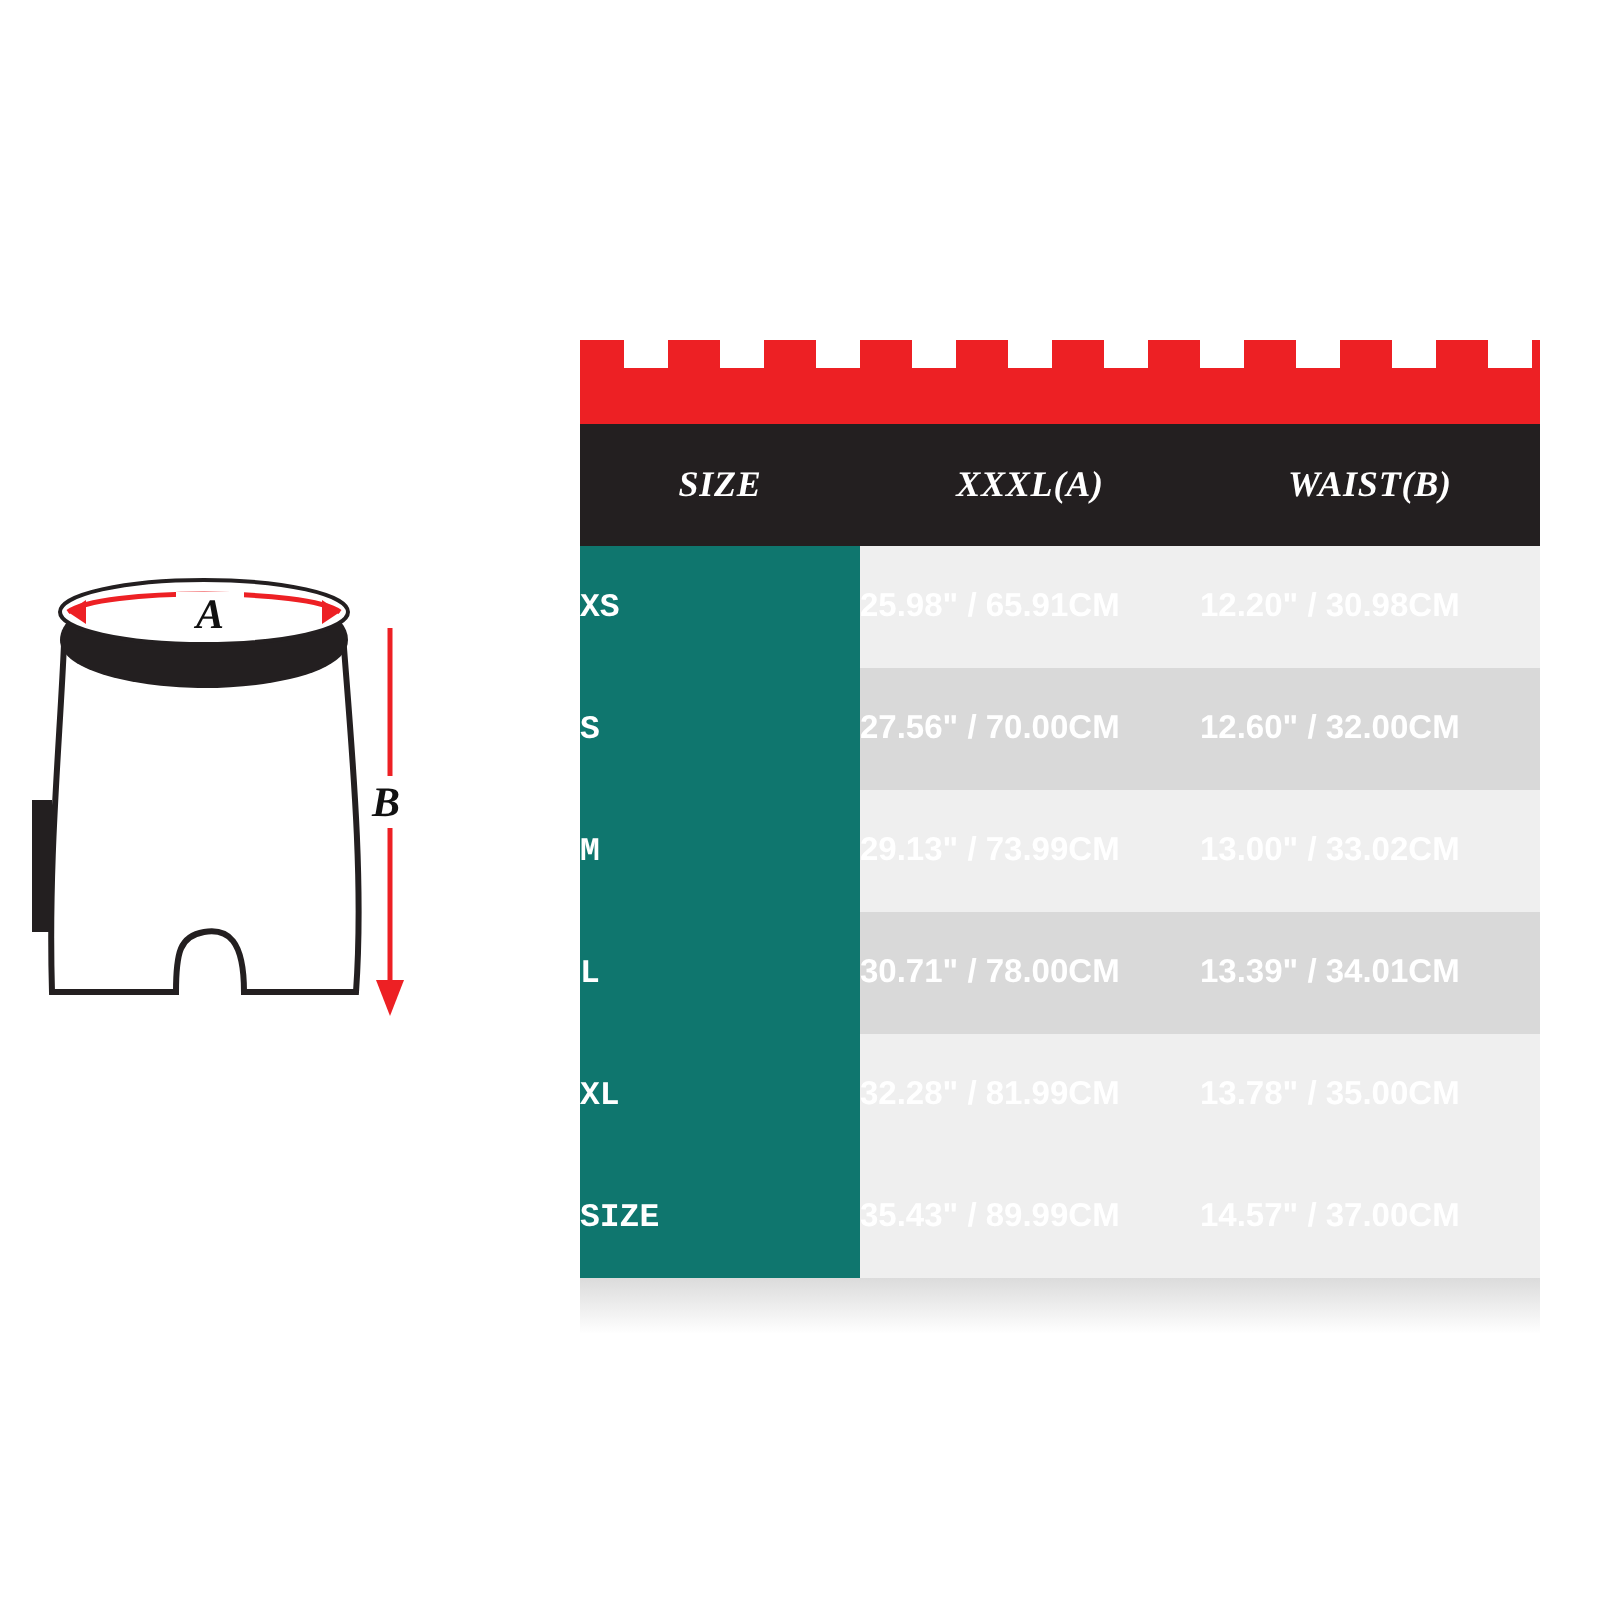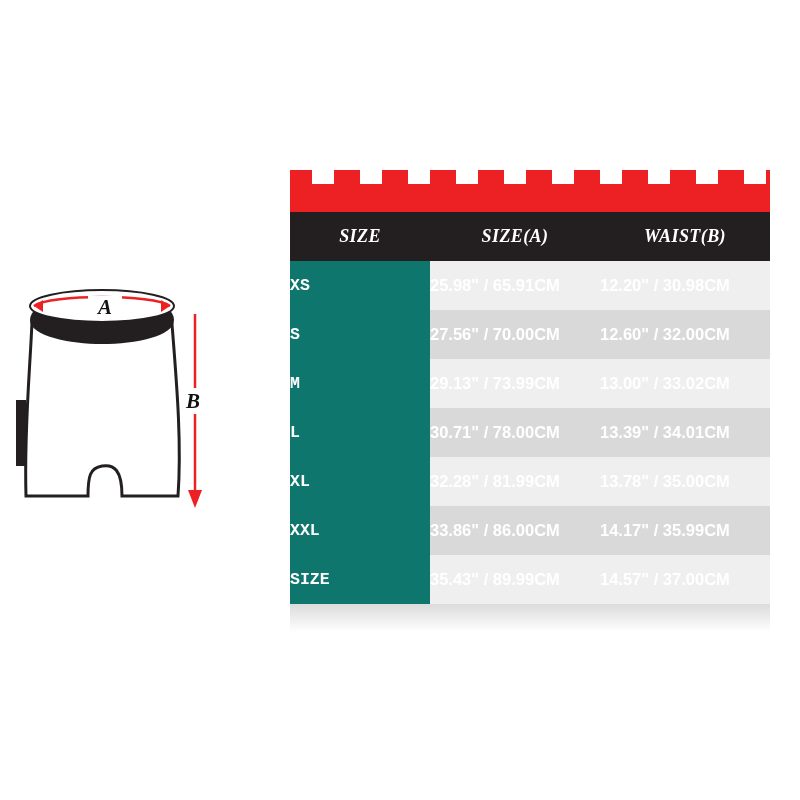--- a/index.html
+++ b/index.html
@@ -55,21 +55,21 @@
     background: #ffffff;
   }
 
   table.size-chart {
     border-collapse: collapse;
     width: 480px;
     table-layout: fixed;
   }
   table.size-chart th,
   table.size-chart td {
-    height: 49px;
+    height: 61px;
     vertical-align: middle;
     font-size: 16.5px;
     font-weight: bold;
     color: #ffffff;
     padding: 0;
   }
   table.size-chart thead th {
     background: #231f20;
     font-family: "Liberation Serif", serif;
     font-style: italic;
@@ -156,21 +156,21 @@
 
   <table class="size-chart">
     <colgroup>
       <col class="col-size">
         <col class="col-a">
         <col class="col-b">
     </colgroup>
     <thead>
       <tr>
         <th>SIZE</th>
-        <th>SIZE(A)</th>
+        <th>XXXL(A)</th>
         <th>WAIST(B)</th>
       </tr>
     </thead>
     <tbody>
       <tr class="row-odd">
         <td class="size-cell">XS</td>
         <td class="val-cell">25.98" / 65.91CM</td>
         <td class="val-cell">12.20" / 30.98CM</td>
       </tr>
       <tr class="row-even">
@@ -186,25 +186,20 @@
       <tr class="row-even">
         <td class="size-cell">L</td>
         <td class="val-cell">30.71" / 78.00CM</td>
         <td class="val-cell">13.39" / 34.01CM</td>
       </tr>
       <tr class="row-odd">
         <td class="size-cell">XL</td>
         <td class="val-cell">32.28" / 81.99CM</td>
         <td class="val-cell">13.78" / 35.00CM</td>
       </tr>
-      <tr class="row-even">
-        <td class="size-cell">XXL</td>
-        <td class="val-cell">33.86" / 86.00CM</td>
-        <td class="val-cell">14.17" / 35.99CM</td>
-      </tr>
       <tr class="row-odd">
         <td class="size-cell">SIZE</td>
         <td class="val-cell">35.43" / 89.99CM</td>
         <td class="val-cell">14.57" / 37.00CM</td>
       </tr>
     </tbody>
   </table>
 
   <div class="table-shadow"></div>
 </div>

